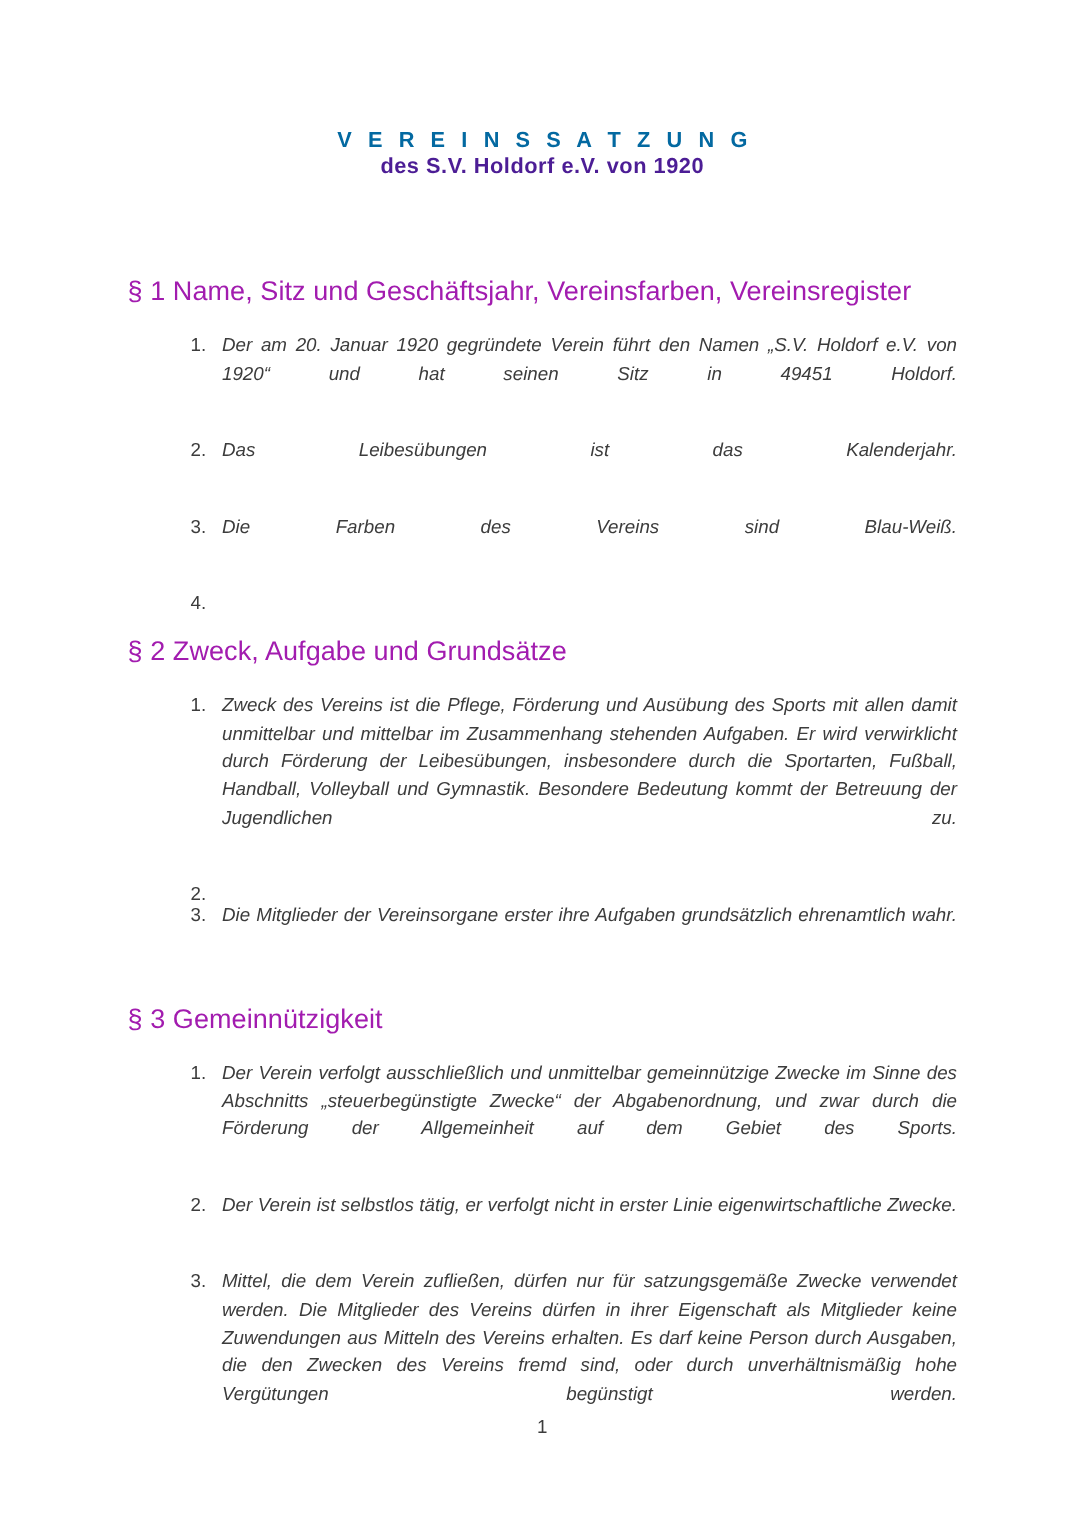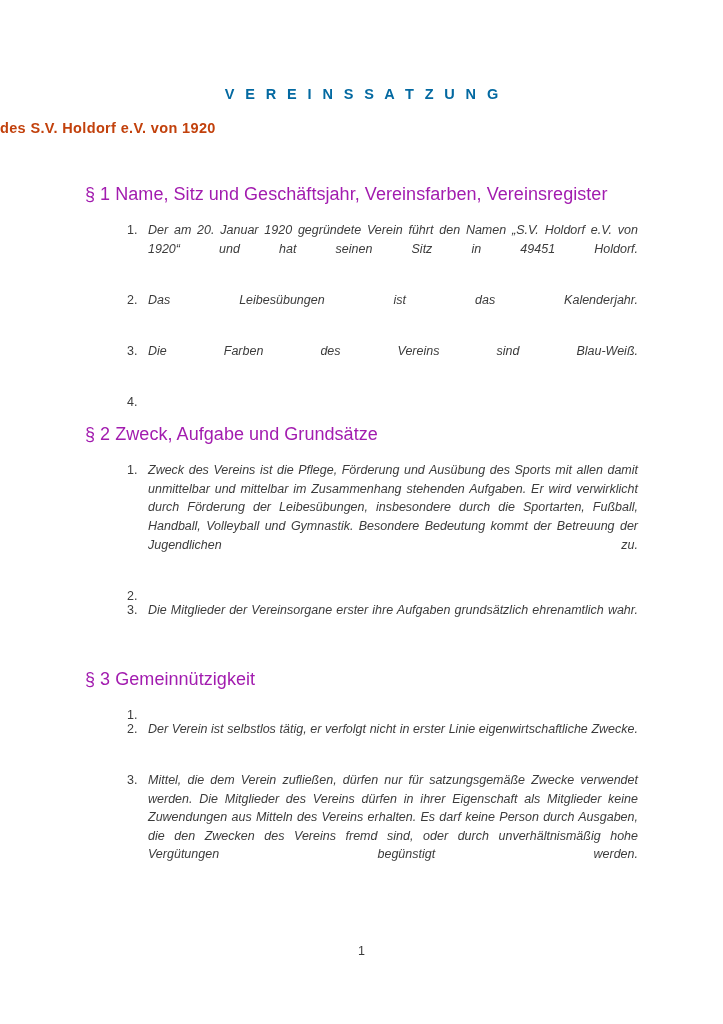--- a/index.html
+++ b/index.html
@@ -26,28 +26,28 @@
     width: 723px;
     text-align: center;
     font-size: 14.5px;
     font-weight: bold;
     letter-spacing: 3.4px;
     color: #0369a1;
     text-indent: 3.4px;
   }
   .doc-subtitle {
     position: absolute;
-    top: 120px;
+    top: 103px;
     left: 0;
     width: 723px;
-    text-align: left;
+    text-align: center;
     font-size: 14.5px;
     font-weight: bold;
     letter-spacing: 0.35px;
-    color: #c2410c;
+    color: #4c1d95;
   }
 
   
   .body-area {
     position: absolute;
     top: 186px;
     left: 85px;
     width: 553px;
   }
 
@@ -174,20 +174,21 @@
     </div>
 
     <div class="gap-section"></div>
 
     <div class="section">
       <div class="section-heading">§ 3 Gemeinnützigkeit</div>
       <div class="gap-heading-to-first"></div>
       <ol class="items">
         <li class="item">
           <span class="item-marker">1.</span>
+          <span class="item-text">Der Verein verfolgt ausschließlich und unmittelbar gemeinnützige Zwecke im Sinne des Abschnitts „steuerbegünstigte Zwecke“ der Abgabenordnung, und zwar durch die Förderung der Allgemeinheit auf dem Gebiet des Sports.</span>
         </li>
         <div class="gap-between-items"></div>
         <li class="item">
           <span class="item-marker">2.</span>
           <span class="item-text">Der Verein ist selbstlos tätig, er verfolgt nicht in erster Linie eigenwirtschaftliche Zwecke.</span>
         </li>
         <div class="gap-between-items"></div>
         <li class="item">
           <span class="item-marker">3.</span>
           <span class="item-text">Mittel, die dem Verein zufließen, dürfen nur für satzungsgemäße Zwecke verwendet werden. Die Mitglieder des Vereins dürfen in ihrer Eigenschaft als Mitglieder keine Zuwendungen aus Mitteln des Vereins erhalten. Es darf keine Person durch Ausgaben, die den Zwecken des Vereins fremd sind, oder durch unverhältnismäßig hohe Vergütungen begünstigt werden.</span>

